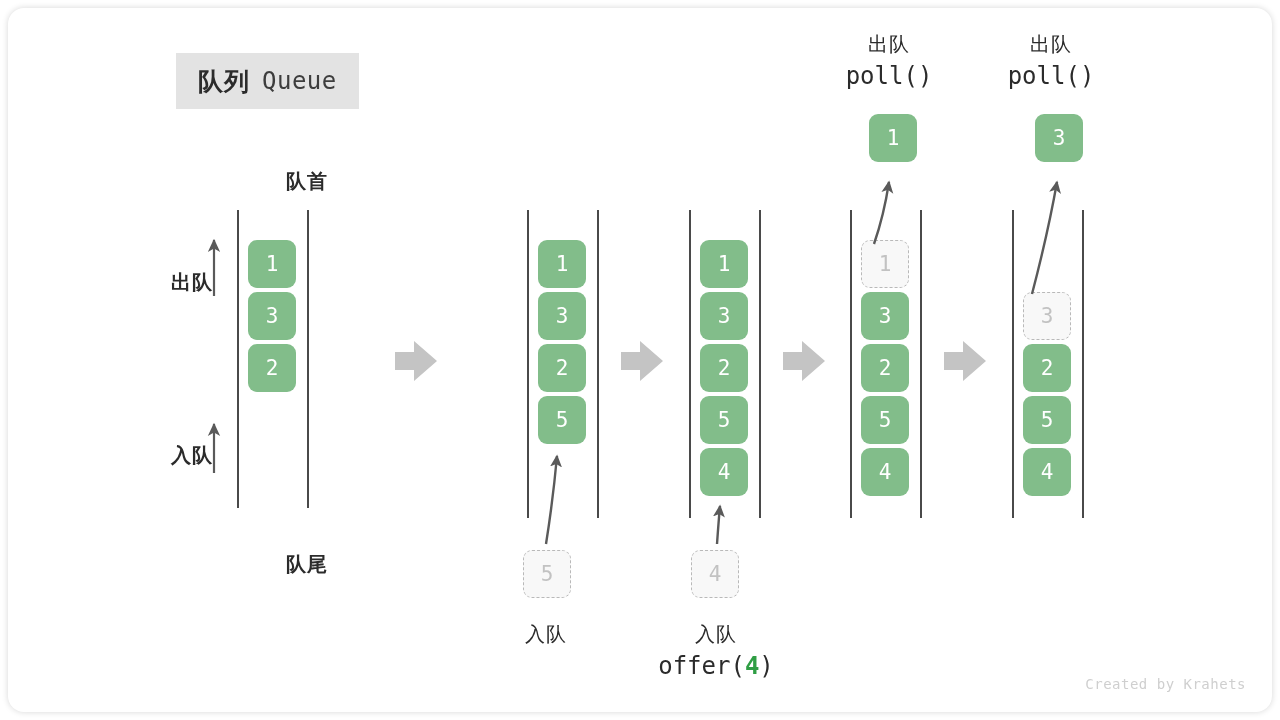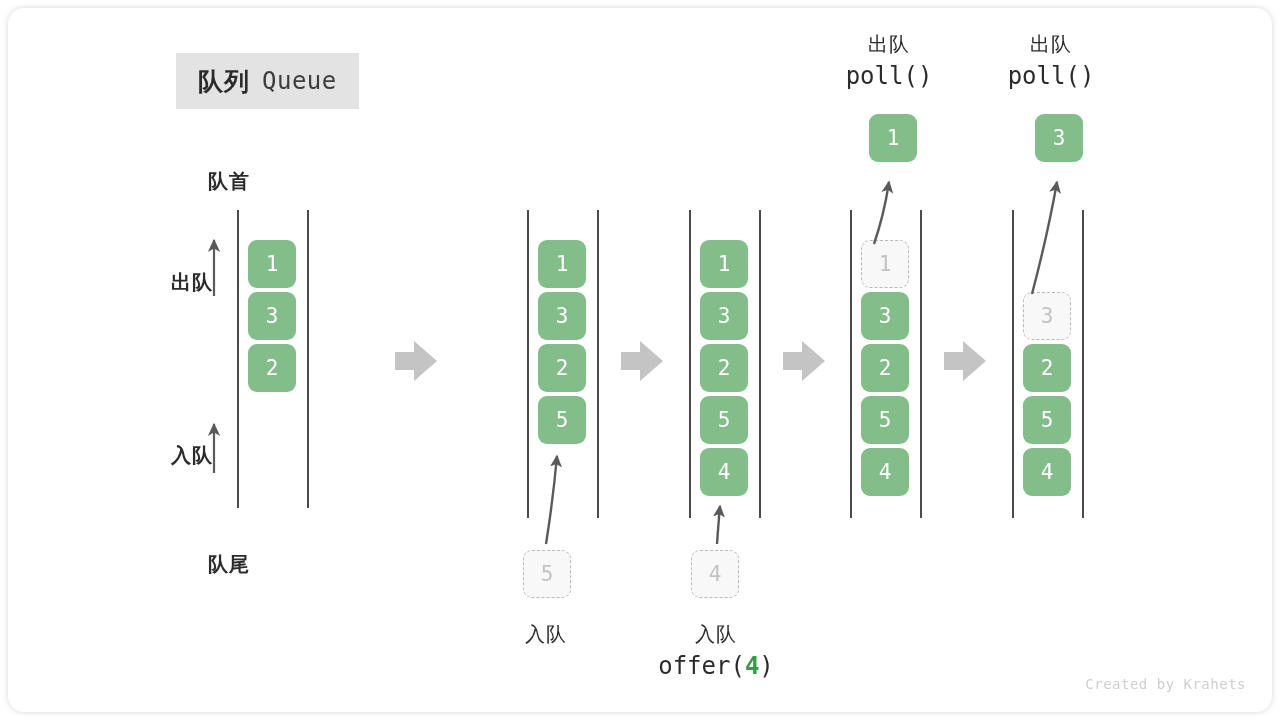--- a/index.html
+++ b/index.html
@@ -54,21 +54,21 @@
   }
 
   
   .abs { position: absolute; }
 
   .head-label, .tail-label {
     font-size: 20px;
     font-weight: bold;
     color: #2b2b2b;
     letter-spacing: 1px;
-    text-align: left;
+    text-align: right;
     width: 120px;
   }
 
   .side-label {
     font-size: 20px;
     font-weight: bold;
     color: #2b2b2b;
     letter-spacing: 1px;
     text-align: right;
     width: 70px;

